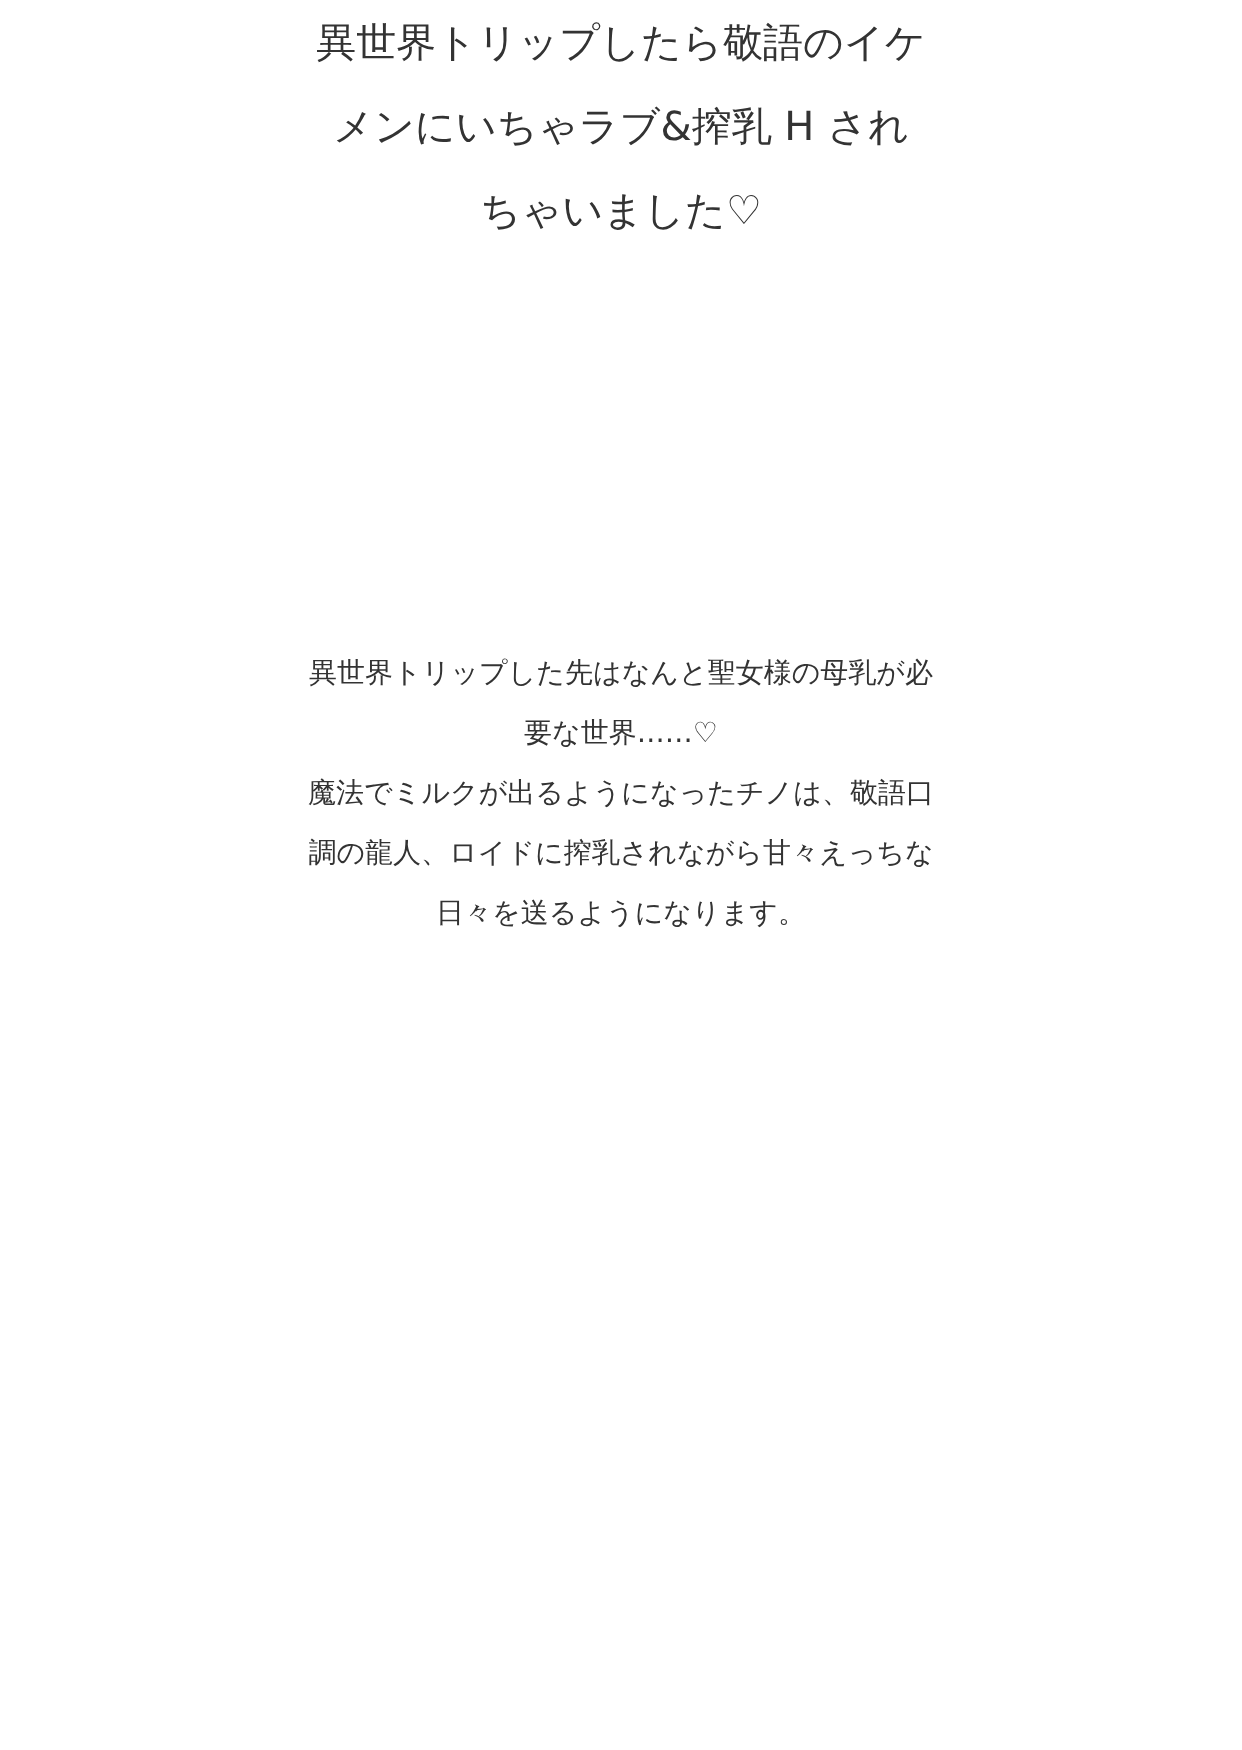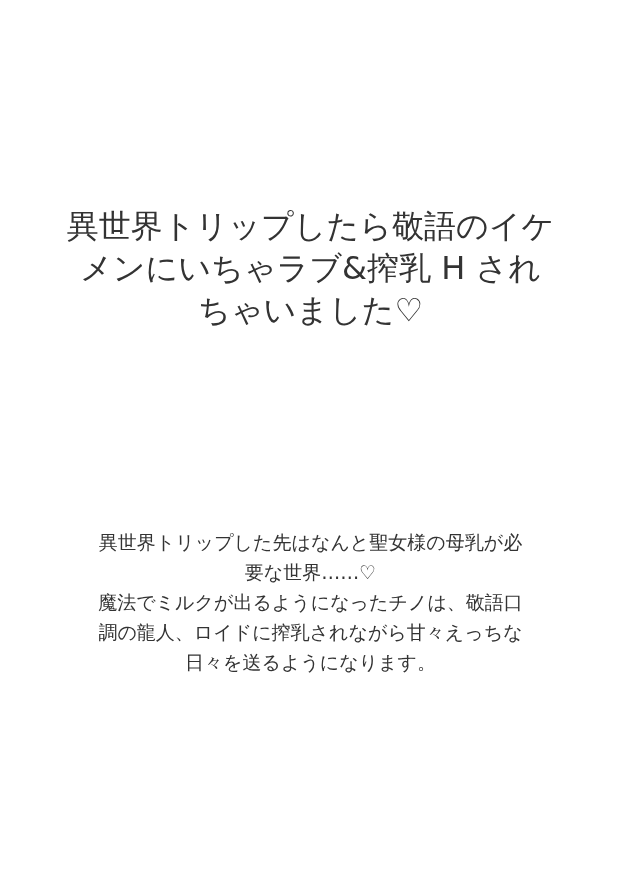--- a/index.html
+++ b/index.html
@@ -15,32 +15,31 @@
       height: 875px;
       margin: 0 auto;
       background: #ffffff;
       overflow: hidden;
       font-family: "DejaVu Sans", "Liberation Sans", sans-serif;
       color: #333333;
       text-align: center;
     }
     .book-title {
       margin: 0;
-      padding-top: 205px;
-      font-size: 32px;
+      font-size: 20px;
       line-height: 42px;
       font-weight: 400;
       letter-spacing: 0;
       white-space: pre-line;   
       color: #333333;
     }
     .synopsis {
       margin: 196px auto 0 auto;
       max-width: 470px;
-      font-size: 19px;
+      font-size: 14px;
       line-height: 30px;
       font-weight: 400;
       white-space: pre-line;   
       color: #333333;
     }
   </style>
 </head>
 <body>
 
 <main class="page">

